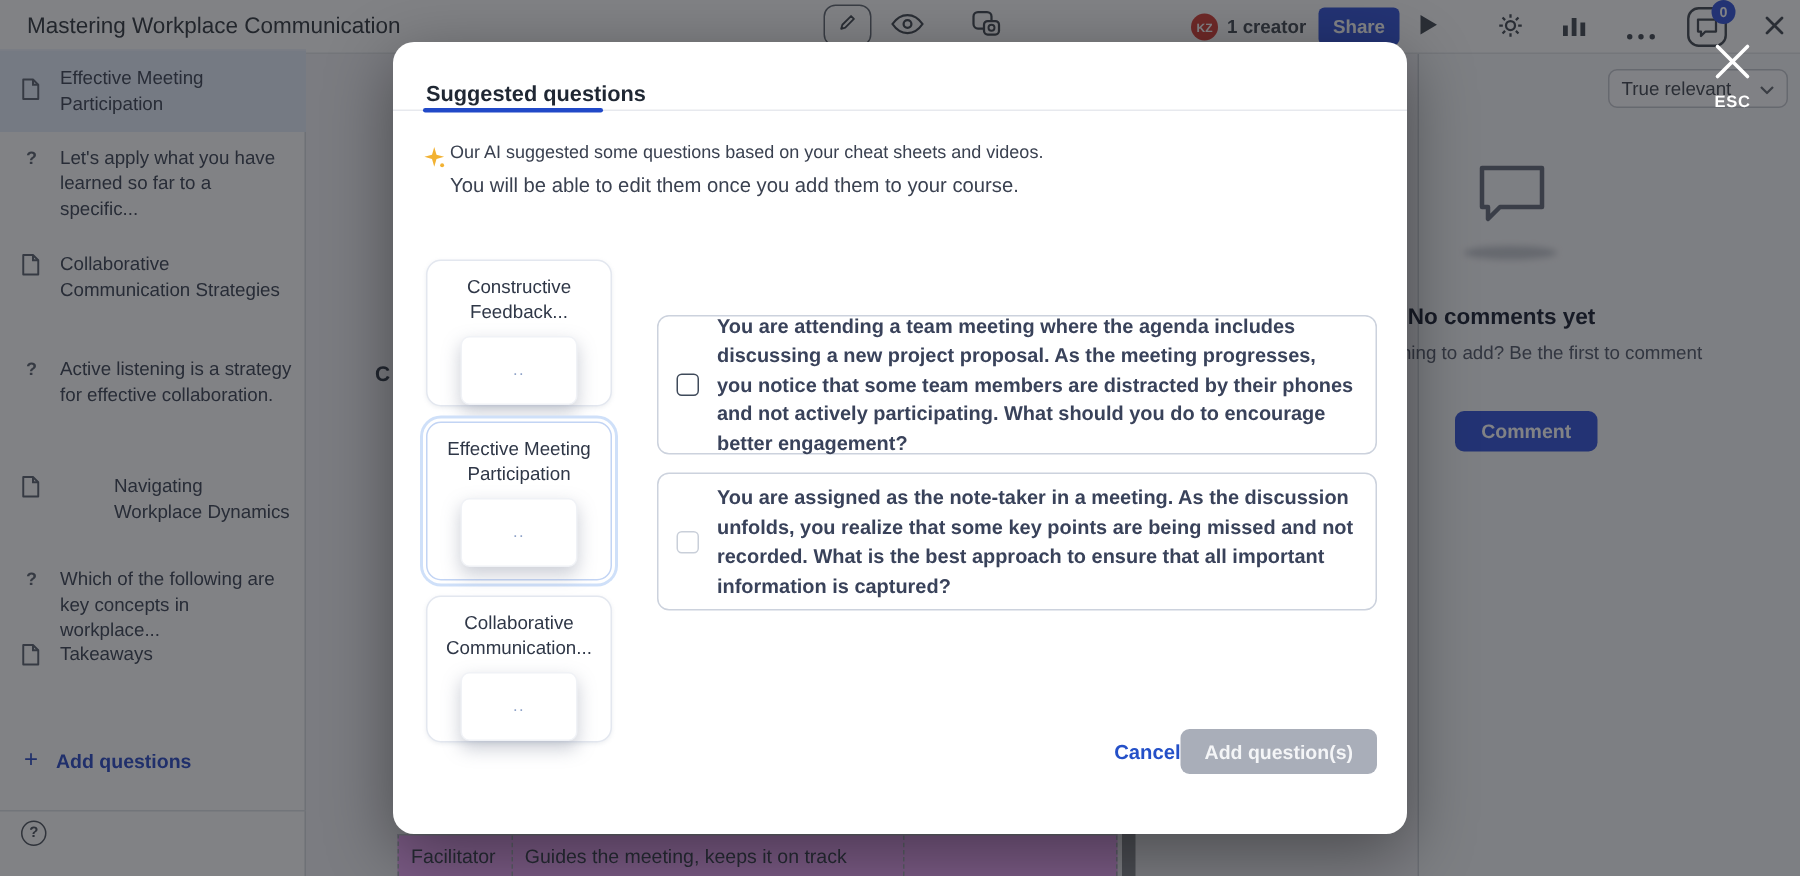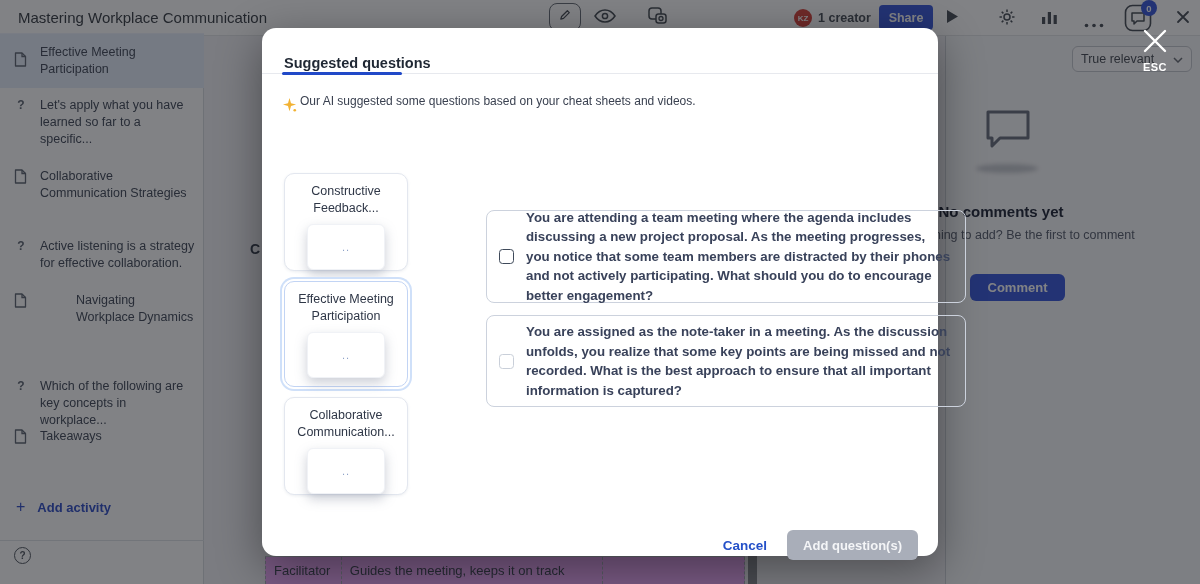--- a/index.html
+++ b/index.html
@@ -33,21 +33,21 @@
     font-size:12.5px; font-weight:bold; border:none; border-radius:4px; display:flex; align-items:center; justify-content:center; }
 
   .sidebar { position:absolute; left:0; top:36px; width:204px; height:548px; background:#fff;
     border-right:1px solid #d8dbe0; z-index:1; }
   .si { position:absolute; left:0; width:204px; display:flex; padding:0 8px 0 14px; gap:12px; cursor:pointer; }
   .si .sicon { flex:0 0 14px; color:#626a76; padding-top:1px; }
   .qmark { display:inline-block; width:13px; font-size:12px; font-weight:bold; color:#626a76; text-align:center; }
   .qmark::before { content:"?"; }
   .silabel { font-size:12.5px; color:#454d5c; line-height:17px; width:156px; }
   .si.sel { top:-3px; height:55px; background:#e7eefb; align-items:center; border-top:1px solid #eef3fc; }
-  .si1{ top:61px; } .si2{ top:132px; } .si3{ top:202px; } .si4{ top:256px;gap:48px; } .si5{ top:342px; } .si6{ top:392px; }
+  .si1{ top:61px; } .si2{ top:132px; } .si3{ top:202px; } .si4{ top:280px;gap:48px; } .si5{ top:342px; } .si6{ top:392px; }
   .add-activity { position:absolute; left:16px; top:462px; display:flex; gap:12px; align-items:center;
     color:#3553c9; font-weight:bold; font-size:13px; cursor:pointer; }
   .plus-icon::before { content:"+"; font-size:16px; font-weight:normal; }
   .sb-divider { position:absolute; left:0; top:504px; width:204px; height:1px; background:#e0e3e8; }
   .help-circle { position:absolute; left:14px; top:511px; width:17px; height:17px; border:1.5px solid #555b64;
     border-radius:50%; color:#555b64; font-size:10px; font-weight:bold; display:flex; align-items:center; justify-content:center; }
   .help-circle::before { content:"?"; }
 
   .content { position:absolute; left:204px; top:36px; width:996px; height:548px; background:#f2f3f6; z-index:0; }
   .bg-letter { position:absolute; left:46px; top:205px; font-size:14px; font-weight:bold; color:#39414f; }
@@ -96,29 +96,29 @@
   .card-thumb { width:78px; height:46px; margin:7px auto 0 auto; background:#fff; border:1px solid #f0f2f6;
     border-radius:6px; box-shadow:0 5px 12px rgba(120,130,150,.38); display:flex; align-items:center;
     justify-content:center; font-size:11px; color:#8fa3c8; letter-spacing:1px; }
 
   .pills { position:absolute; left:176px; top:146px; display:flex; gap:11px; }
   .pill { height:24px; padding:0 13px; border-radius:12px; display:flex; align-items:center;
     font-size:12px; font-weight:bold; color:#3c4453; background:#fff; border:1px solid #d3d8e0; cursor:pointer; white-space:nowrap; }
   .pill.sel { background:#1e49c8; border-color:#1e49c8; color:#fff; }
 
   .qbox { position:absolute; left:176px; width:480px; border:1px solid #ccd2dd; border-radius:8px;
-    display:flex; align-items:center; padding:10px 14px 10px 12px; gap:12px;margin-left:48px; }
+    display:flex; align-items:center; padding:10px 14px 10px 12px; gap:12px; }
   .qbox.q1 { top:182px; height:93px; }
   .qbox.q2 { top:287px; height:92px; }
   .qcheck { flex:0 0 15px; width:15px; height:15px; border-radius:3.5px; background:#fff; cursor:pointer; }
   .q1 .qcheck { border:1.6px solid #3f4a5a; }
   .q2 .qcheck { border:1.6px solid #c9cfd9; }
   .qtext { font-size:13.3px; font-weight:600; color:#39425a; line-height:19.5px; }
 
-  .m-footer { position:absolute; right:20px; top:502px; display:flex; align-items:center; gap:20px; }
+  .m-footer { position:absolute; right:20px; top:458px; display:flex; align-items:center; }
   .cancel-link { font-size:13.5px; font-weight:bold; color:#2450c8; background:none; border:none; cursor:pointer; }
   .add-btn { height:30px; padding:0 16px; background:#a9aeb9; color:#f4f5f7; font-size:13px; font-weight:bold;
     border:none; border-radius:6px;text-align:right; }
 </style>
 </head>
 <body>
 
 <div class="stage">
 
   <div class="topbar">
@@ -233,21 +233,21 @@
       <span class="sicon">
         <svg width="13" height="15" viewBox="0 0 13 15">
             <path d="M1.5 1h6.5l3.5 3.5V14h-10z" fill="none" stroke="currentColor" stroke-width="1.3" stroke-linejoin="round"></path>
             <path d="M8 1v3.5h3.5" fill="none" stroke="currentColor" stroke-width="1.3"></path>
           </svg>
       </span>
       <span class="silabel">Takeaways</span>
     </div>
     <div class="add-activity">
       <span class="plus-icon"></span>
-      <span>Add activity</span>
+      <span>Add questions</span>
     </div>
     <div class="sb-divider"></div>
     <div class="help-circle"></div>
   </div>
 
   <div class="content">
     <div class="bg-letter">C</div>
 
     <div class="bg-table">
       <div class="bg-cell c1">Facilitator</div>
@@ -293,20 +293,21 @@
     <div class="m-tab-underline"></div>
     <div class="m-divider"></div>
 
     <div class="spark">
       <svg width="15" height="15" viewBox="0 0 16 16">
           <path d="M8 0l1.6 5.5L15 7l-5.4 1.5L8 14 6.4 8.5 1 7l5.4-1.5z" fill="#f2b233"></path>
           <circle cx="13.6" cy="13" r="1.4" fill="#f2b233"></circle>
         </svg>
     </div>
     <div class="intro1">Our AI suggested some questions based on your cheat sheets and videos.</div>
+    <div class="intro2">You will be able to edit them once you add them to your course.</div>
 
     <div class="card c1">
       <div class="card-title">Constructive Feedback...</div>
       <div class="card-thumb">..</div>
     </div>
     <div class="card c2 sel">
       <div class="card-title">Effective Meeting Participation</div>
       <div class="card-thumb">..</div>
     </div>
     <div class="card c3">

